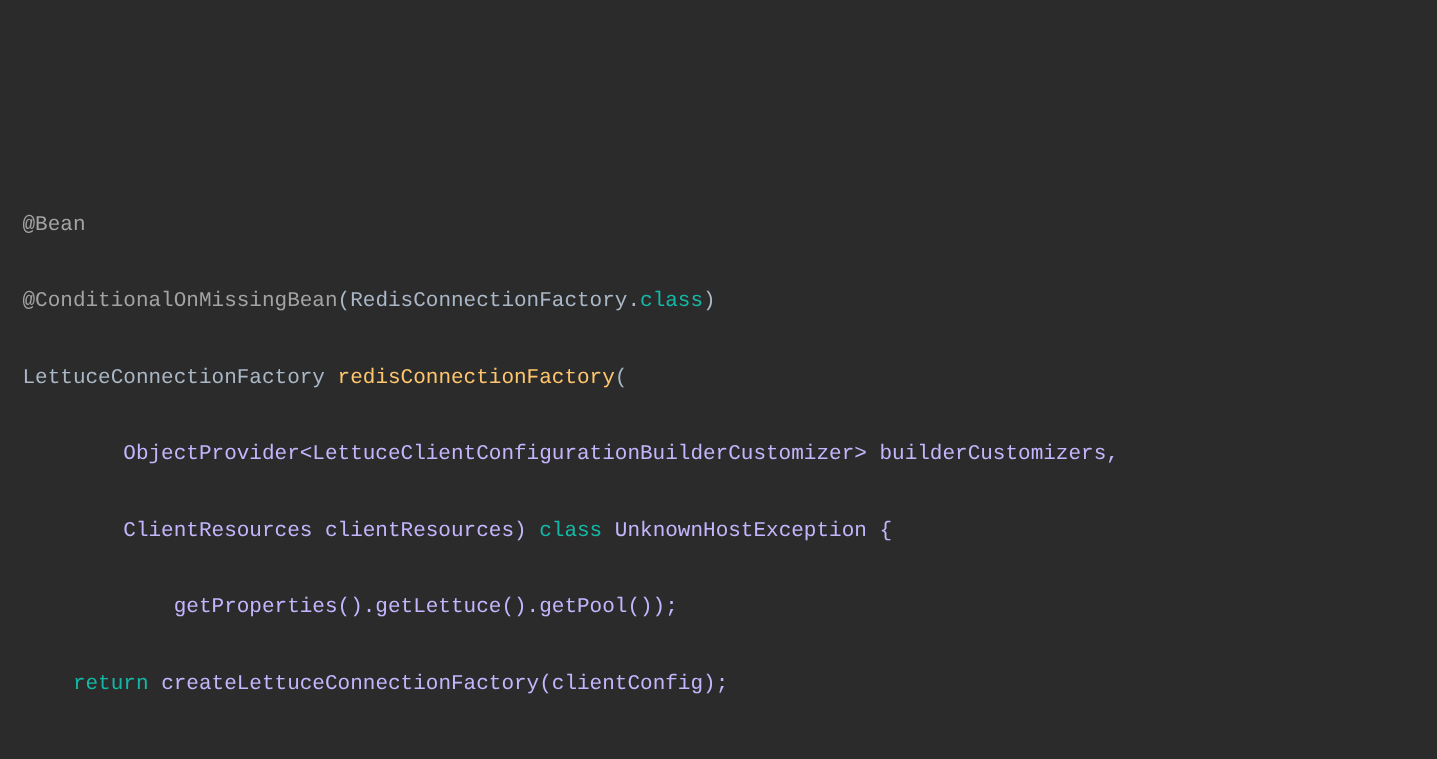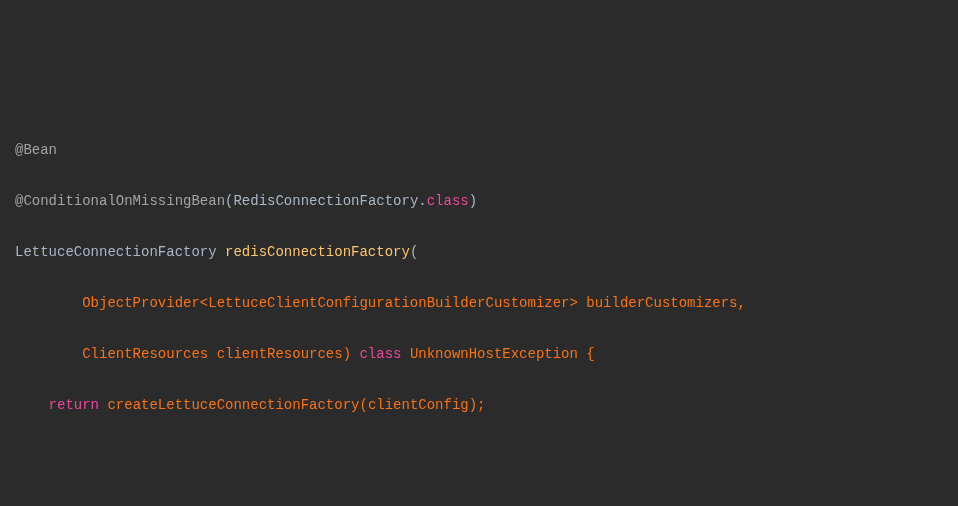--- a/index.html
+++ b/index.html
@@ -10,38 +10,39 @@
     line-height: 25.5px;
     color: #a9b7c6;
     overflow: hidden;
     width: 958px;
     height: 506px;
     padding: 10px 0 10px 15px;
     position: relative;
     white-space: pre;
   }
   .tok-annotation { color: #a3a3a3; }
-  .tok-keyword { color: #ec4899; }
+  .tok-keyword { color: #14b8a6; }
   .tok-method-decl { color: #ffc66d; }
   .tok-type { color: #a9b7c6; }
-  .tok-ident { color: #f97316; }
+  .tok-ident { color: #c4b5fd; }
   .tok-punct { color: #a9b7c6; }
   .line { display: block; }
 </style>
 </head>
 <body>
 
 
 
 <div>
 <span class="line"><span class="tok-annotation">@Bean</span></span>
 <span class="line"><span class="tok-annotation">@ConditionalOnMissingBean</span><span class="tok-punct">(</span><span class="tok-type">RedisConnectionFactory</span><span class="tok-punct">.</span><span class="tok-keyword">class</span><span class="tok-punct">)</span></span>
 <span class="line"><span class="tok-type">LettuceConnectionFactory </span><span class="tok-method-decl">redisConnectionFactory</span><span class="tok-punct">(</span></span>
 <span class="line"><span class="tok-ident">        ObjectProvider&lt;LettuceClientConfigurationBuilderCustomizer&gt; builderCustomizers,</span></span>
 <span class="line"><span class="tok-ident">        ClientResources clientResources) </span><span class="tok-keyword">class</span><span class="tok-ident"> UnknownHostException {</span></span>
+<span class="line"><span class="tok-ident">            getProperties().getLettuce().getPool());</span></span>
 <span class="line"><span class="tok-ident">    </span><span class="tok-keyword">return</span><span class="tok-ident"> createLettuceConnectionFactory(clientConfig);</span></span>
 
 
 
 
 
 
 
 
 

